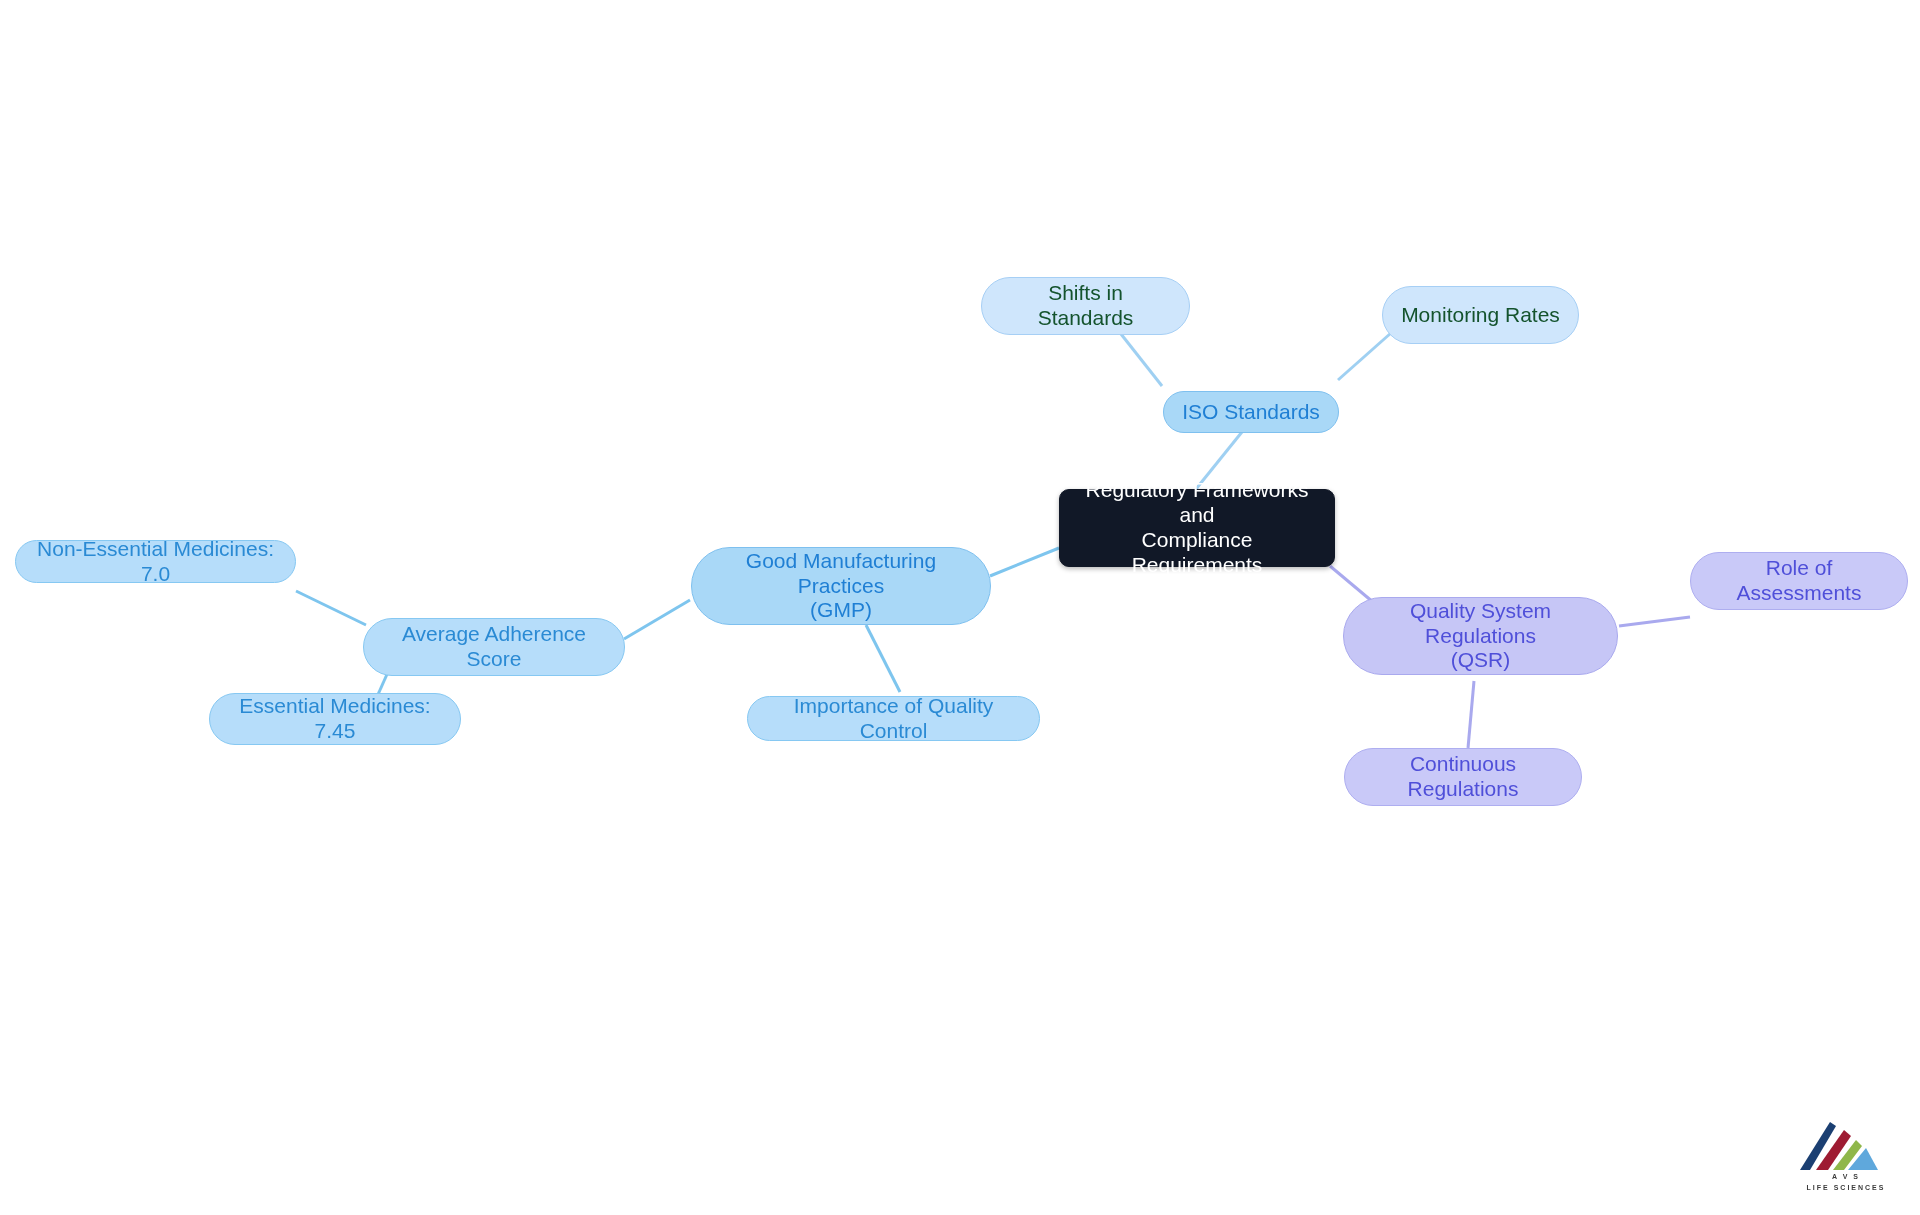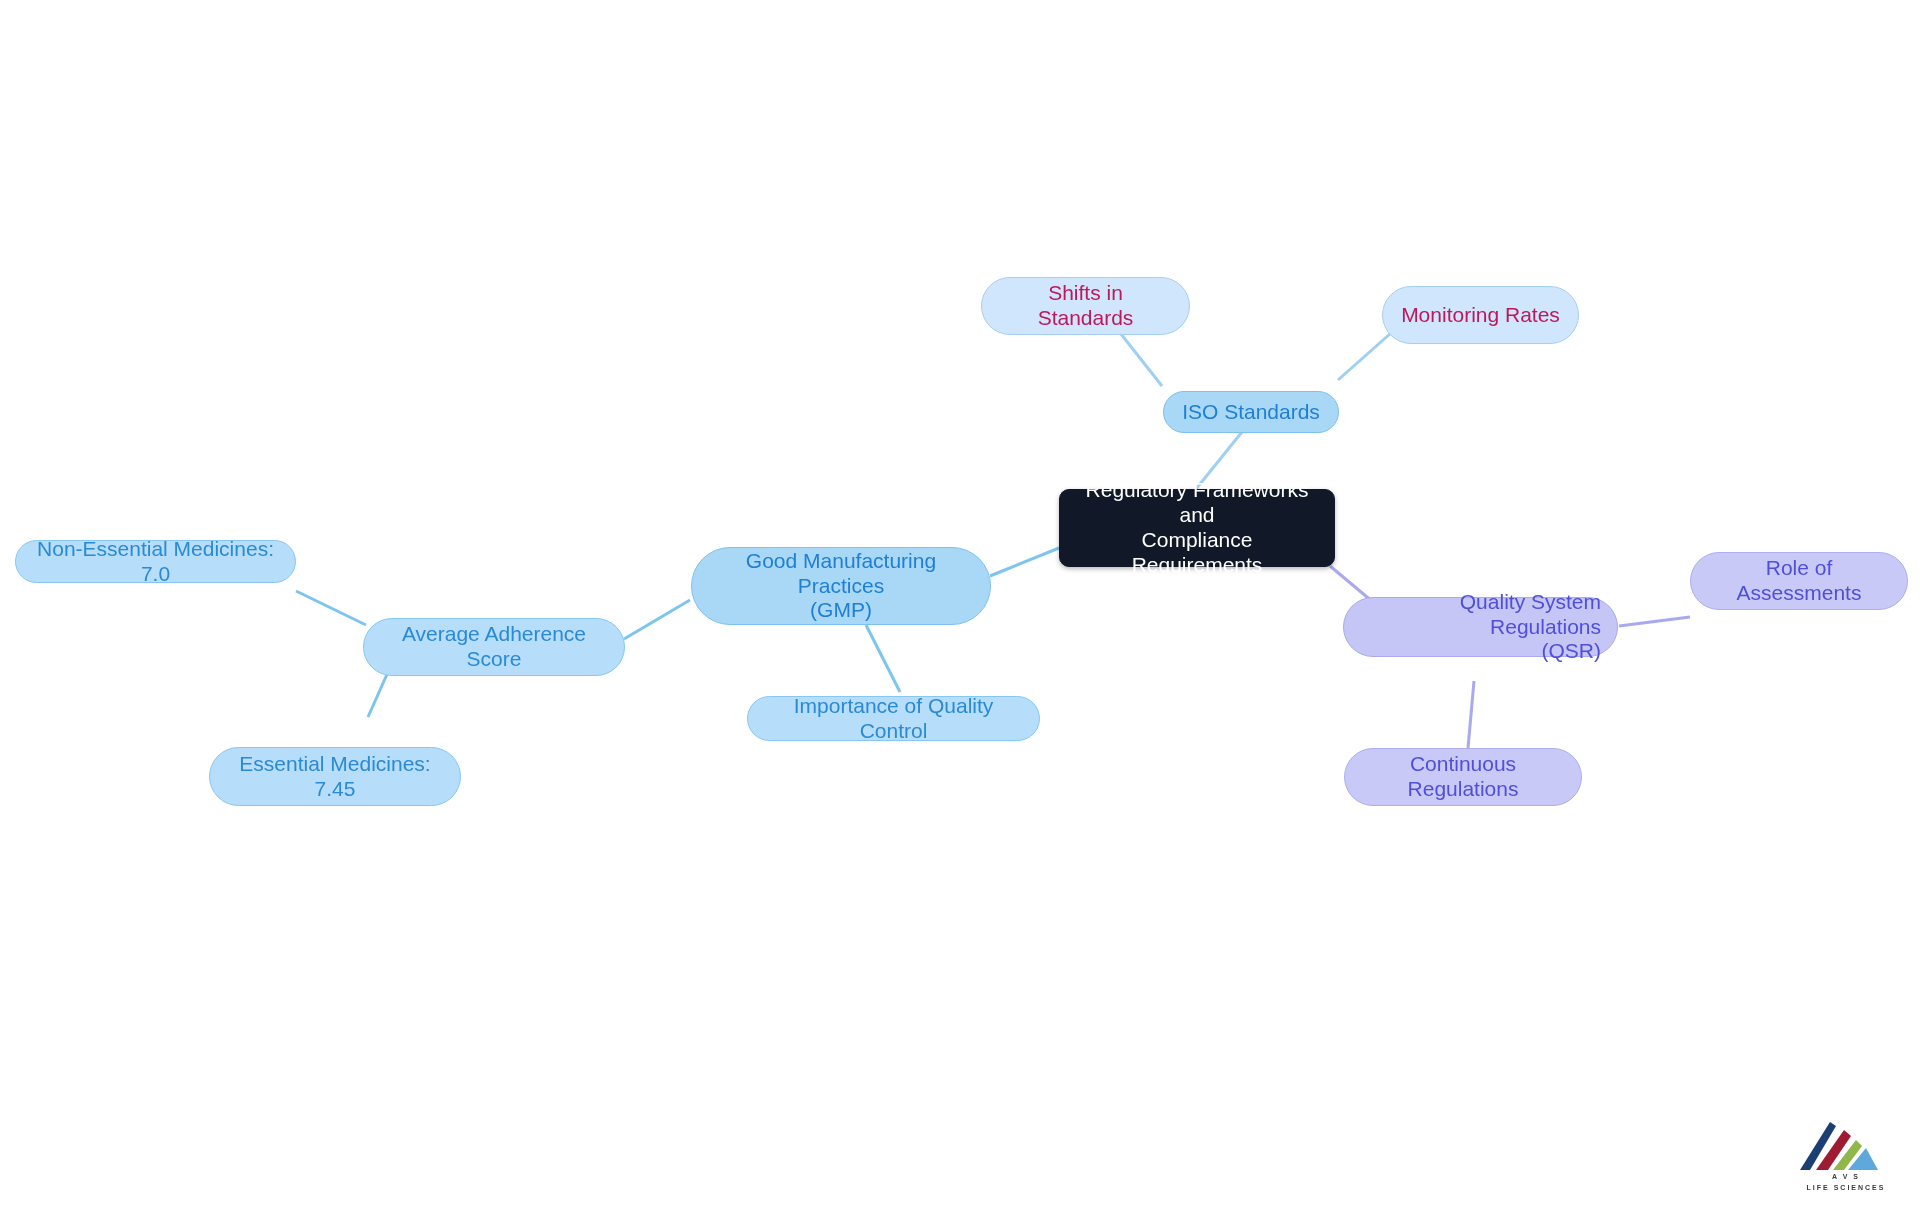--- a/index.html
+++ b/index.html
@@ -56,21 +56,21 @@
     font-size: 21px;
   }
   .node-leaf-blue {
     background: #b6ddfa;
     color: #2a8ad4;
     border-color: #86c8f2;
     font-size: 21px;
   }
   .node-pale-blue {
     background: #cfe6fc;
-    color: #be185d;
+    color: #14532d;
     border-color: #a6cff5;
     font-size: 21px;
   }
   .node-branch-purple {
     background: #c6c6f6;
     color: #4f4fd9;
     border-color: #a9a9ee;
     font-size: 21px;
   }
   .node-leaf-purple {
@@ -141,23 +141,23 @@
 
   <div class="node node-branch-blue" style="left:691px; top:547px; width:300px; height:78px;">Good Manufacturing Practices
 (GMP)</div>
 
   <div class="node node-leaf-blue" style="left:747px; top:696px; width:293px; height:45px;">Importance of Quality Control</div>
 
   <div class="node node-leaf-blue" style="left:363px; top:618px; width:262px; height:58px;">Average Adherence Score</div>
 
   <div class="node node-leaf-blue" style="left:15px; top:540px; width:281px; height:43px;">Non-Essential Medicines: 7.0</div>
 
-  <div class="node node-leaf-blue" style="left:209px; top:747px; width:252px; height:59px;">Essential Medicines: 7.45</div>
+  <div class="node node-leaf-blue" style="left:209px; top:693px; width:252px; height:52px;">Essential Medicines: 7.45</div>
 
-  <div class="node node-branch-purple" style="left:1343px; top:597px; width:275px; height:60px;text-align:right;">Quality System Regulations
+  <div class="node node-branch-purple" style="left:1343px; top:597px; width:275px; height:78px;">Quality System Regulations
 (QSR)</div>
 
   <div class="node node-leaf-purple" style="left:1690px; top:552px; width:218px; height:58px;">Role of Assessments</div>
 
   <div class="node node-leaf-purple" style="left:1344px; top:748px; width:238px; height:58px;">Continuous Regulations</div>
 
   <div id="logo">
     <svg width="120" height="70" viewBox="0 0 120 70" xmlns="http://www.w3.org/2000/svg">
       <polygon points="14,62 44,14 50,18 24,62" fill="#1b3f72"></polygon>
       <polygon points="30,62 58,22 65,28 42,62" fill="#9e1b32"></polygon>

